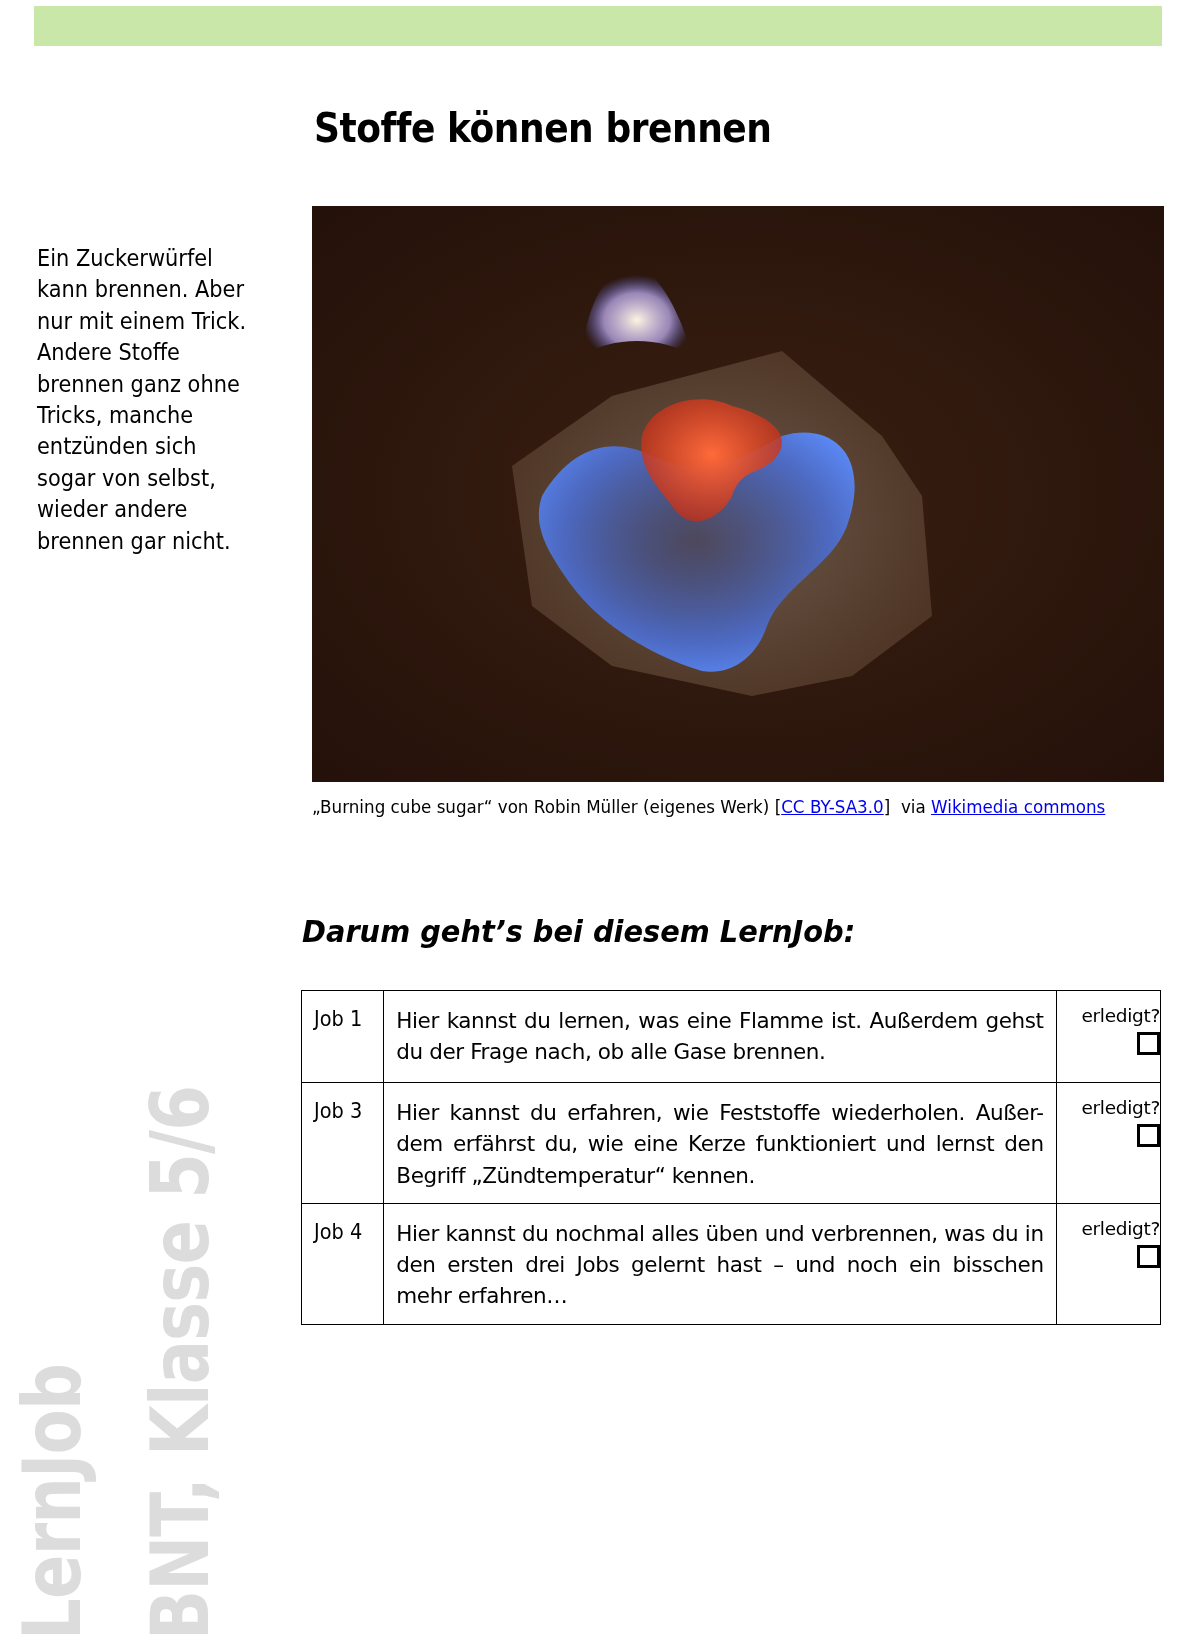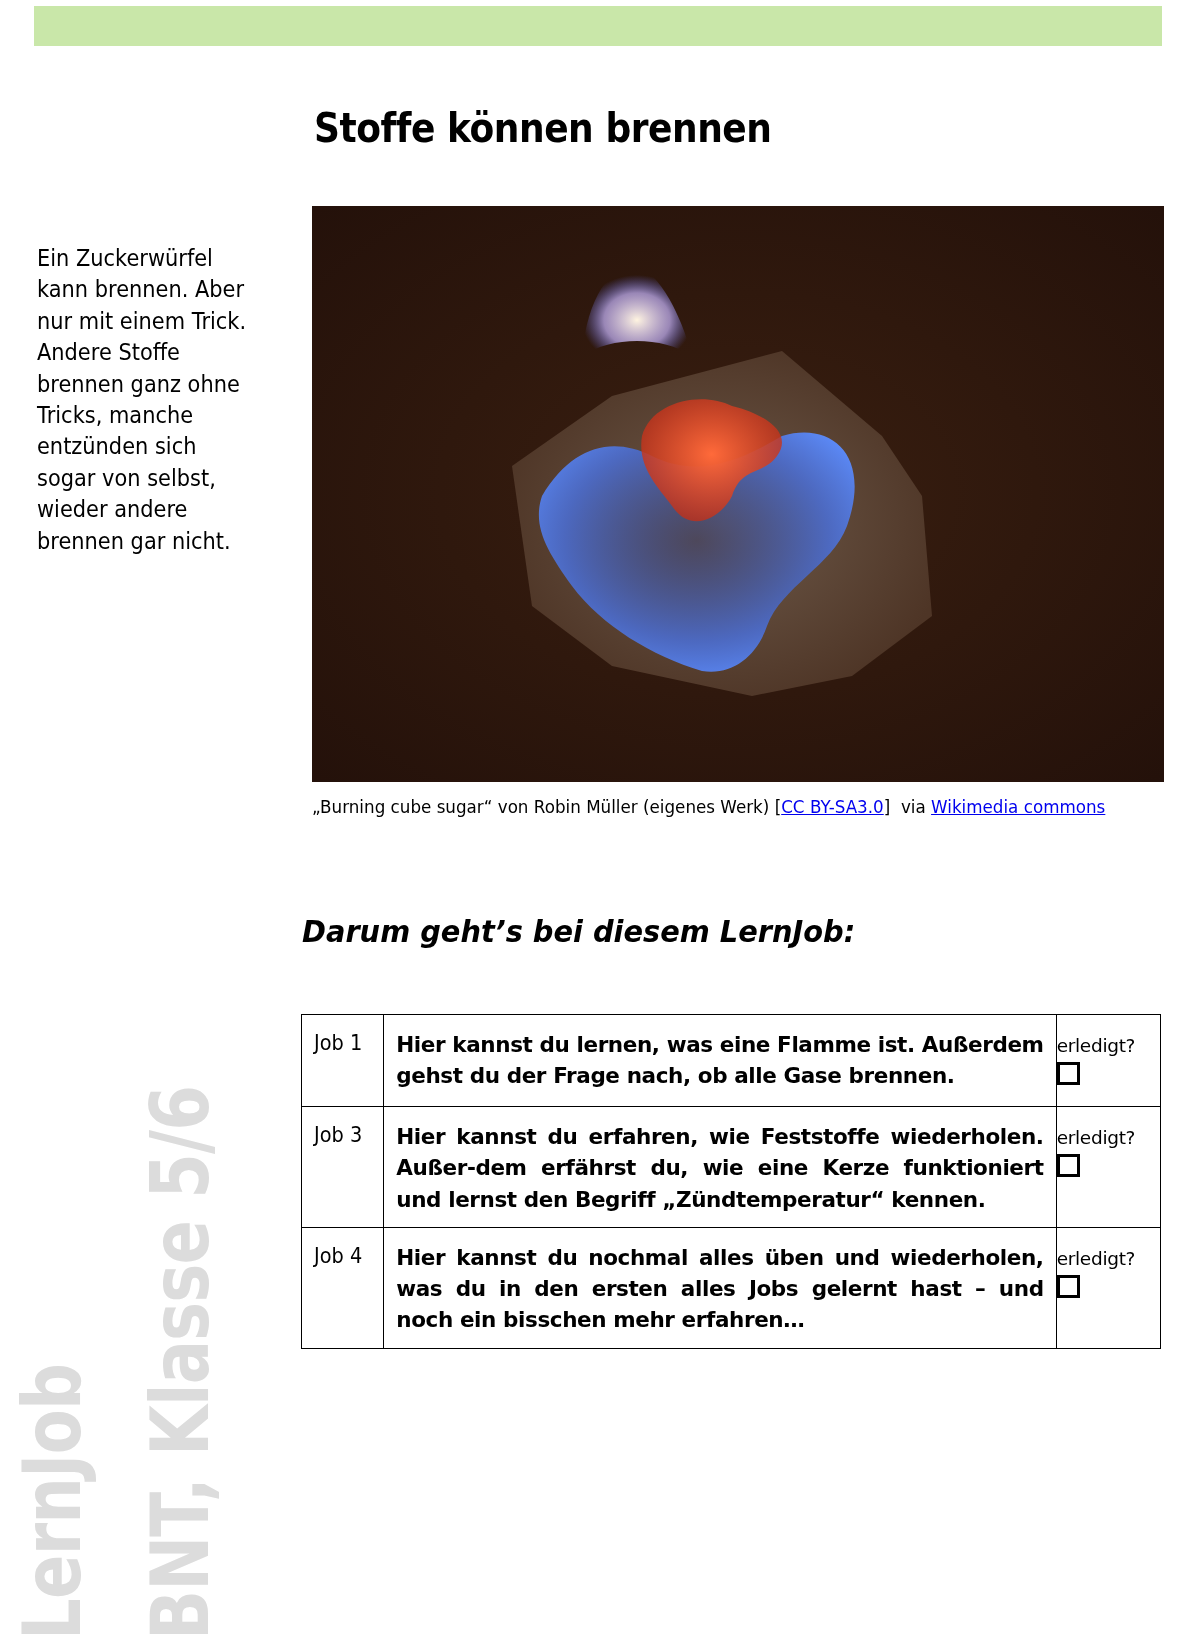--- a/index.html
+++ b/index.html
@@ -11,27 +11,27 @@
   .intro { position:absolute; left:37px; top:243px; width:230px; font-size:22.5px; line-height:31.4px;
            font-family:"DejaVu Sans", sans-serif; transform:scaleX(0.93); transform-origin:left top; white-space:pre-line; }
   .photo { position:absolute; left:312px; top:206px; width:852px; height:576px; overflow:hidden;
            background:#2b160b; }
   .photo svg { display:block; width:100%; height:100%; }
   .caption { position:absolute; left:312px; top:796px; font-size:18px; font-family:"DejaVu Sans", sans-serif;
              transform:scaleX(0.93); transform-origin:left top; white-space:nowrap; }
   .caption a { color:#0000ee; text-decoration:underline; }
   .section-heading { position:absolute; left:302px; top:913px; margin:0; font-size:31px; font-weight:bold; font-style:italic;
                      font-family:"DejaVu Sans", sans-serif; transform:scaleX(0.93); transform-origin:left top; }
-  .jobs { position:absolute; left:301px; top:990px; width:860px; border-collapse:collapse;margin-top:24px; }
+  .jobs { position:absolute; left:301px; top:990px; width:860px; border-collapse:collapse; }
   .jobs td { border:1.5px solid #000; vertical-align:top; padding:0; }
   .jobs .c-id { width:82px; font-size:21px; font-family:"DejaVu Sans", sans-serif; padding:16px 0 0 12px; }
   .jobs .c-id span { display:inline-block; transform:scaleX(0.92); transform-origin:left top; }
   .jobs .c-desc { width:670px; padding:14px 12px 12px 12px; font-size:21.5px; line-height:31.3px; text-align:justify;
-                  font-family:"DejaVu Sans", sans-serif; letter-spacing:-0.4px;font-weight:bold; }
-  .jobs .c-done { width:104px; text-align:left; padding-top:20px; }
+                  font-family:"DejaVu Sans", sans-serif; letter-spacing:-0.4px; }
+  .jobs .c-done { width:104px; text-align:right; padding-top:14px; }
   .done-label { font-size:18.5px; font-family:"DejaVu Sans", sans-serif; display:block; letter-spacing:-0.3px; }
   .checkbox { display:inline-block; width:17px; height:17px; border:3px solid #000; margin-top:6px; background:#fff; cursor:pointer; }
   .r1 td { height:92px; box-sizing:border-box; }
   .r2 td { height:119px; box-sizing:border-box; }
   .r3 td { height:120px; box-sizing:border-box; }
   .r4 td { height:120px; box-sizing:border-box; }
   .vertical { position:absolute; color:#dcdcdc; font-weight:bold; font-family:"DejaVu Sans", sans-serif;
               transform-origin:left top; white-space:nowrap; }
   .v1 { left:6px; top:1640px; font-size:80px; transform:rotate(-90deg) scaleX(0.82); letter-spacing:-1px; }
   .v2 { left:134px; top:1640px; font-size:80px; transform:rotate(-90deg) scaleX(0.82); letter-spacing:-1px; }
@@ -107,21 +107,21 @@
   <tr class="r3">
     <td class="c-id"><span>Job 3</span></td>
     <td class="c-desc">Hier kannst du erfahren, wie Feststoffe wiederholen. Außer-dem erfährst du, wie eine Kerze funktioniert und lernst den Begriff „Zündtemperatur“ kennen.</td>
     <td class="c-done">
       <span class="done-label">erledigt?</span>
       <span class="checkbox"></span>
     </td>
   </tr>
   <tr class="r4">
     <td class="c-id"><span>Job 4</span></td>
-    <td class="c-desc">Hier kannst du nochmal alles üben und wiederholen, was du in den ersten alles Jobs gelernt hast – und noch ein bisschen mehr erfahren…</td>
+    <td class="c-desc">Hier kannst du nochmal alles üben und verbrennen, was du in den ersten drei Jobs gelernt hast – und noch ein bisschen mehr erfahren…</td>
     <td class="c-done">
       <span class="done-label">erledigt?</span>
       <span class="checkbox"></span>
     </td>
   </tr>
 </tbody>
   </table>
 
 <div class="vertical v1">LernJob</div>
 <div class="vertical v2">BNT, Klasse 5/6</div>

